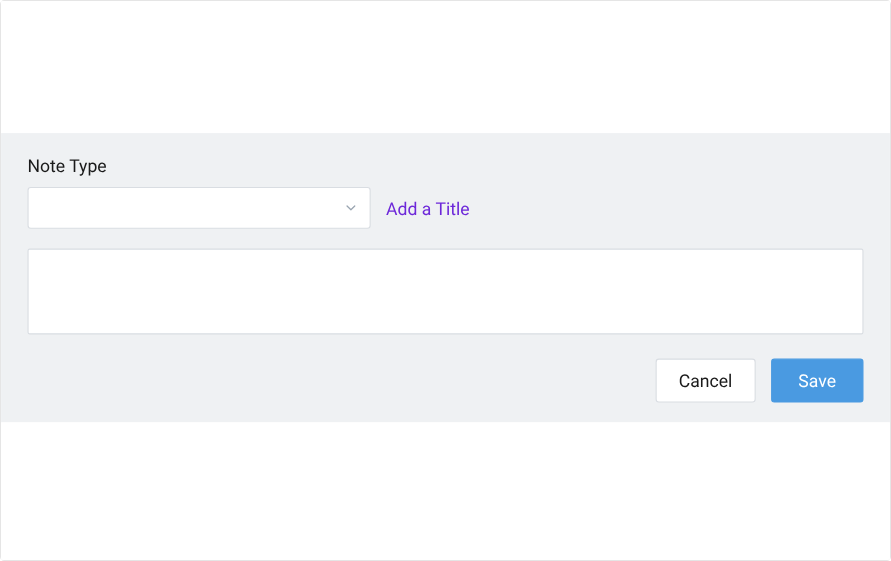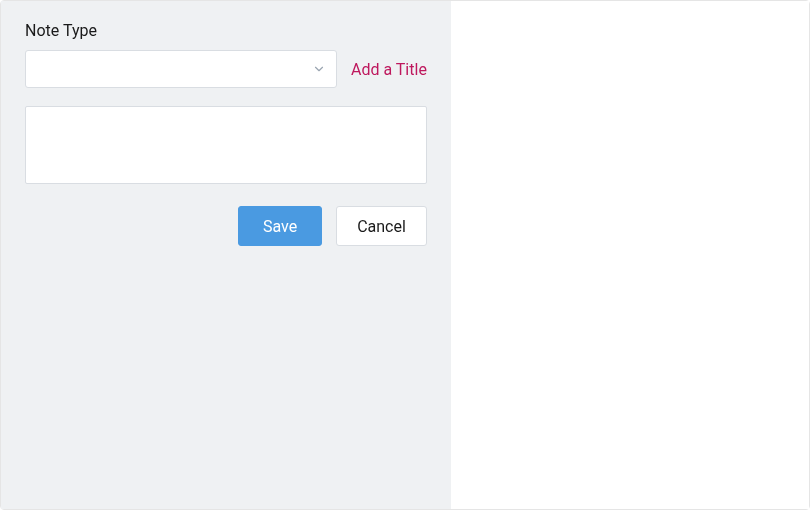--- a/index.html
+++ b/index.html
@@ -14,21 +14,21 @@
       height: 510px;
       overflow: hidden;
     }
     .outer-container {
       width: 810px;
       height: 510px;
       border: 1px solid #e5e5e5;
       border-radius: 4px;
       background: #ffffff;
       display: flex;
-      flex-direction: row;
+      flex-direction: column;
     }
     .top-spacer {
       height: 120px;
       background: #ffffff;
     }
     .form-panel {
       background: #eff1f3;
       padding: 20px 24px 18px 24px;
     }
     .note-type-label {
@@ -62,21 +62,21 @@
     }
     .chevron {
       width: 14px;
       height: 14px;
       display: flex;
       align-items: center;
       justify-content: center;
       color: #9aa5b1;
     }
     .add-title-link {
-      color: #be185d;
+      color: #6d28d9;
       font-size: 16px;
       cursor: pointer;
     }
     .textarea-box {
       width: 100%;
       height: 78px;
       background: #ffffff;
       border: 1px solid #d9dde2;
       border-radius: 2px;
       resize: none;
@@ -151,20 +151,20 @@
         </span>
       </div>
       <a class="add-title-link">Add a Title</a>
     </div>
 
     <textarea class="textarea-box" value="" style=""></textarea>
 
     <div class="footer-row">
 
       <div class="button-group">
+        <button class="btn btn-cancel">Cancel</button>
         <button class="btn btn-save">Save</button>
-        <button class="btn btn-cancel">Cancel</button>
       </div>
     </div>
   </div>
 
   <div class="bottom-spacer"></div>
 </div>
 
 </body></html>

